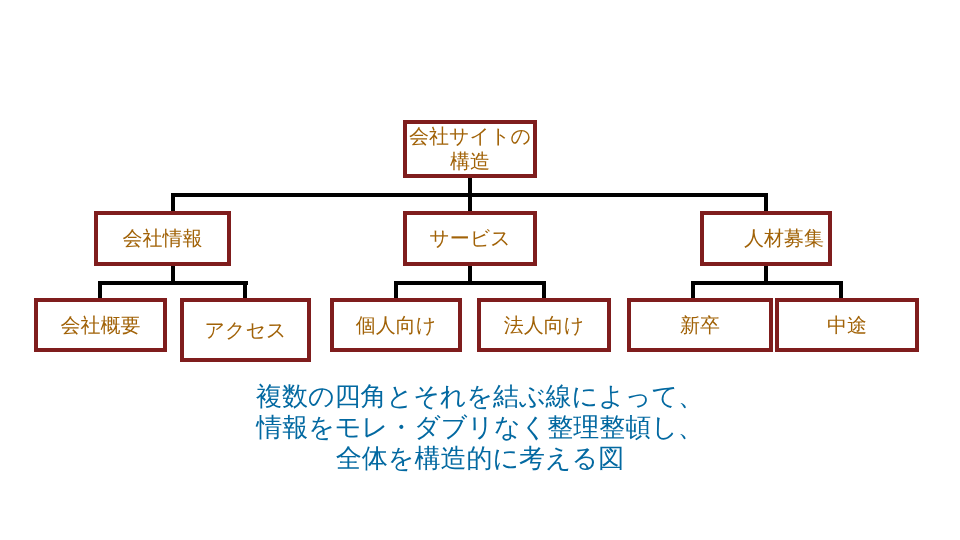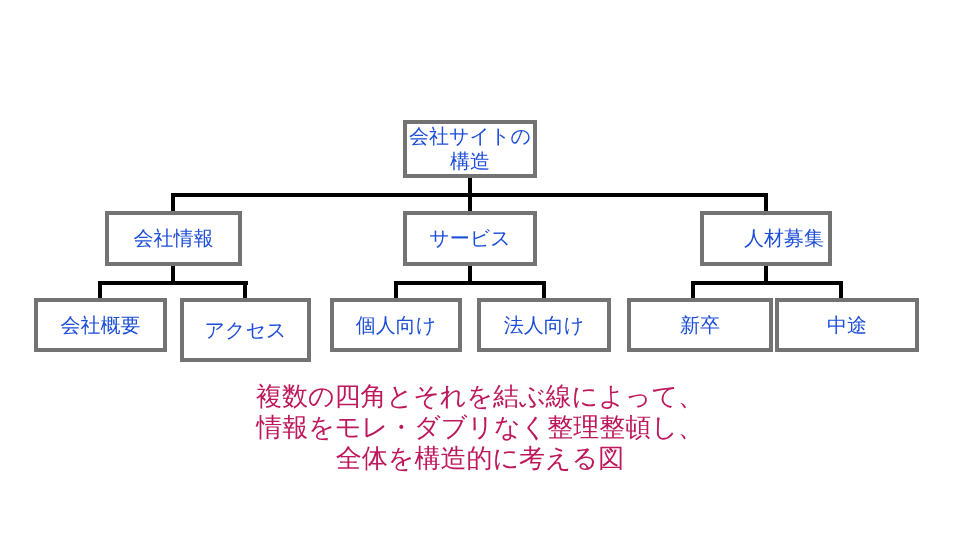--- a/index.html
+++ b/index.html
@@ -23,40 +23,40 @@
     text-align: center;
     font-size: 28px;
     font-weight: bold;
     color: #000000;
     letter-spacing: 0.5px;
     white-space: nowrap;
   }
   .node {
     position: absolute;
     box-sizing: border-box;
-    border: 4px solid #737373;
+    border: 4px solid #7f1d1d;
     background: #ffffff;
     display: flex;
     align-items: center;
     justify-content: center;
     text-align: center;
     font-size: 20px;
-    color: #1d4ed8;
+    color: #a16207;
     line-height: 1.25;
     white-space: pre-line;
     z-index: 2;
   }
   .line {
     position: absolute;
     background: #000000;
     z-index: 1;
   }
   
   .n-root   { left: 403px; top: 120px; width: 134px; height: 58px; }
-  .n-b0     { left: 105px; top: 211px; width: 137px; height: 55px; }
+  .n-b0     { left: 94px; top: 211px; width: 137px; height: 55px; }
   .n-b1     { left: 403px; top: 211px; width: 134px; height: 55px; }
   .n-b2     { left: 700px; top: 211px; width: 132px; height: 55px; padding-left: 36px; }
   .n-l00    { left: 34px;  top: 298px; width: 133px; height: 54px; }
   .n-l01    { left: 180px; top: 298px; width: 131px; height: 64px; }
   .n-l10    { left: 330px; top: 298px; width: 132px; height: 54px; }
   .n-l11    { left: 477px; top: 298px; width: 134px; height: 54px; text-align: right; }
   .n-l20    { left: 627px; top: 298px; width: 146px; height: 54px; }
   .n-l21    { left: 775px; top: 298px; width: 144px; height: 54px; }
   
   .c-root-stub { left: 468px; top: 176px; width: 4px;   height: 19px; }
@@ -77,21 +77,21 @@
   .c-e20       { left: 691px; top: 281px; width: 4px;   height: 19px; }
   .c-e21       { left: 839px; top: 281px; width: 4px;   height: 19px; }
   .caption {
     position: absolute;
     left: 0;
     top: 381px;
     width: 960px;
     text-align: center;
     font-size: 26px;
     line-height: 31px;
-    color: #be185d;
+    color: #0369a1;
   }
 </style>
 </head>
 <body>
 
 <div class="slide">
 
 
   <div>
 

